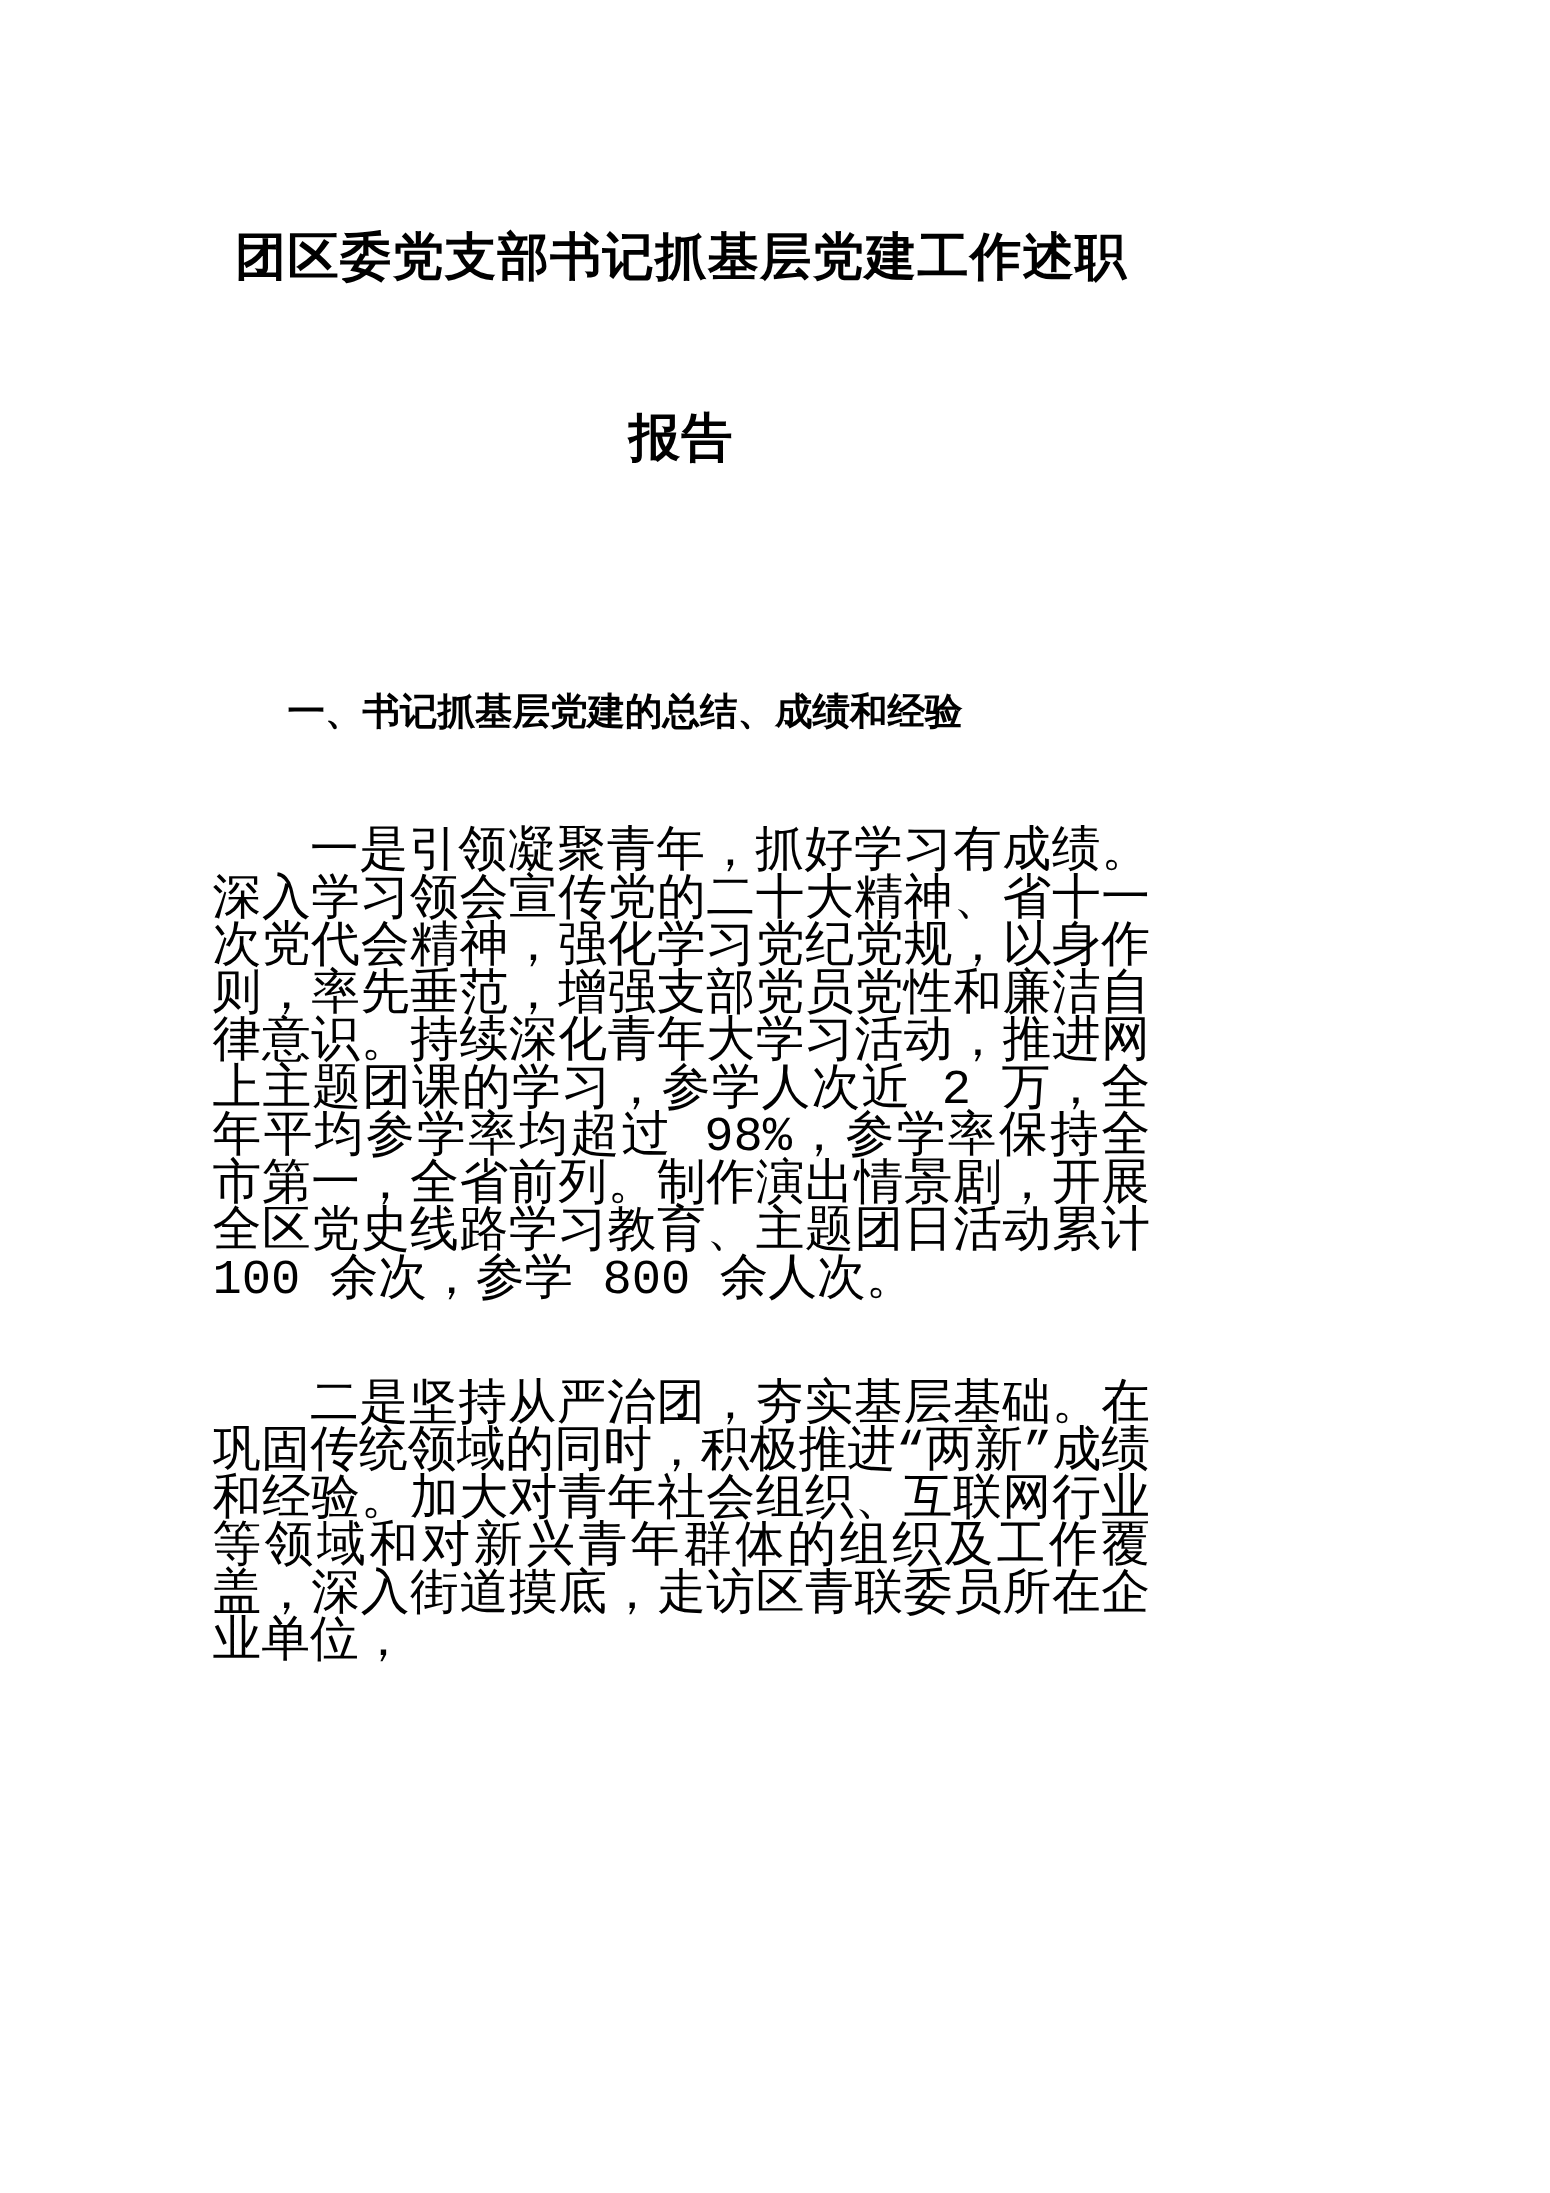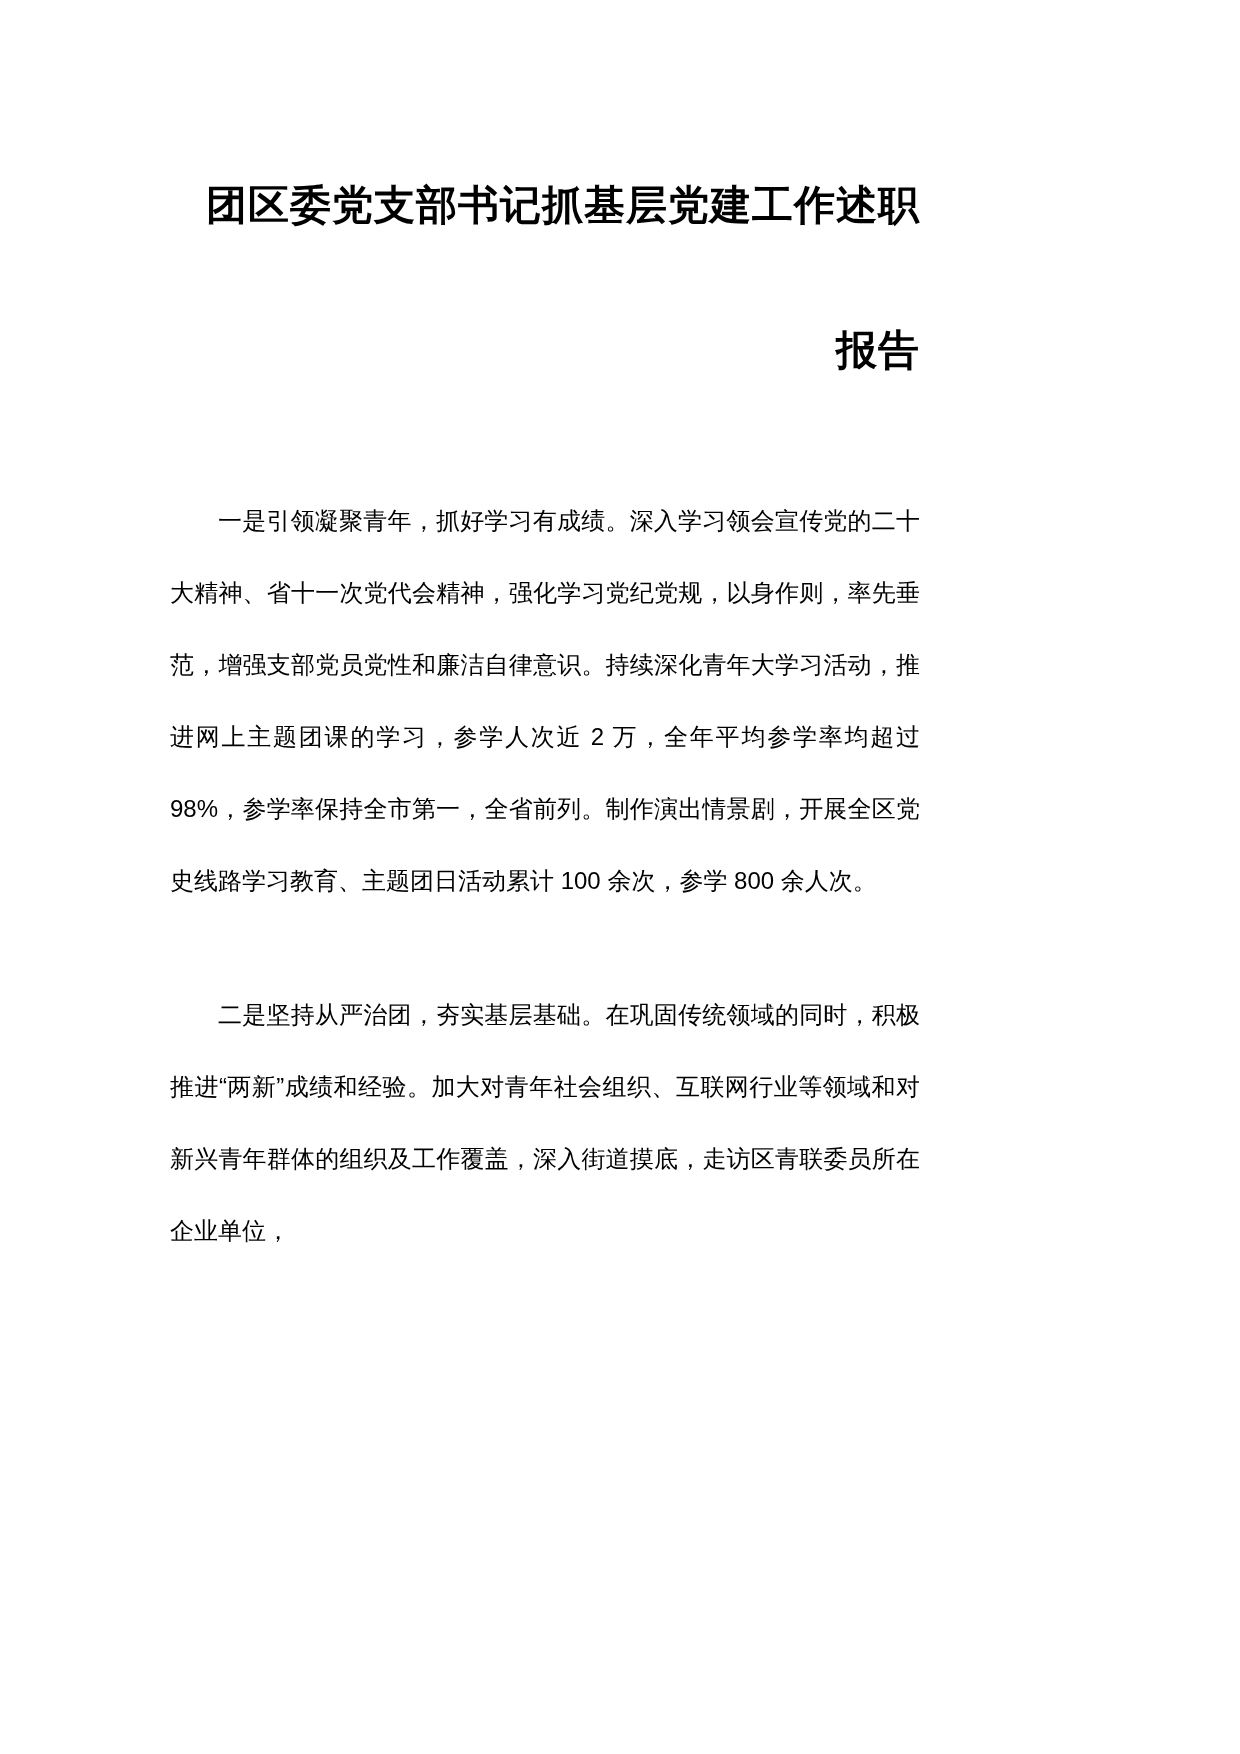--- a/index.html
+++ b/index.html
@@ -16,46 +16,48 @@
       color: #000000;
       font-family: "Liberation Sans", sans-serif;
       padding: 133px 320px 40px 170px;
       overflow: hidden;
     }
 
     .doc-title {
       font-size: 41px;
       font-weight: 700;
       line-height: 145px;
-      text-align: right;
+      text-align: center;
       letter-spacing: 1px;
     }
 
     .section-heading {
       margin-top: 116px;
       font-size: 30px;
       line-height: 62px;
       text-indent: 2em;
       text-align: justify;
     }
 
     .body-para {
       margin-top: 62px;
-      font-size: 24px;
-      line-height: 72px;
+      font-size: 39px;
+      line-height: 38px;
       text-indent: 2em;
       text-align: justify;
       text-justify: inter-ideograph;
+      font-family: Liberation Mono, monospace;
     }
   </style>
 </head>
 <body>
 
 <div class="page">
 
   <h1 class="doc-title">团区委党支部书记抓基层党建工作述职报告</h1>
 
+  <h2 class="section-heading">一、书记抓基层党建的总结、成绩和经验</h2>
 
   <p class="body-para">一是引领凝聚青年，抓好学习有成绩。深入学习领会宣传党的二十大精神、省十一次党代会精神，强化学习党纪党规，以身作则，率先垂范，增强支部党员党性和廉洁自律意识。持续深化青年大学习活动，推进网上主题团课的学习，参学人次近 2 万，全年平均参学率均超过 98%，参学率保持全市第一，全省前列。制作演出情景剧，开展全区党史线路学习教育、主题团日活动累计 100 余次，参学 800 余人次。</p>
 
   <p class="body-para">二是坚持从严治团，夯实基层基础。在巩固传统领域的同时，积极推进“两新”成绩和经验。加大对青年社会组织、互联网行业等领域和对新兴青年群体的组织及工作覆盖，深入街道摸底，走访区青联委员所在企业单位，</p>
 
 </div>
 
 </body></html>

